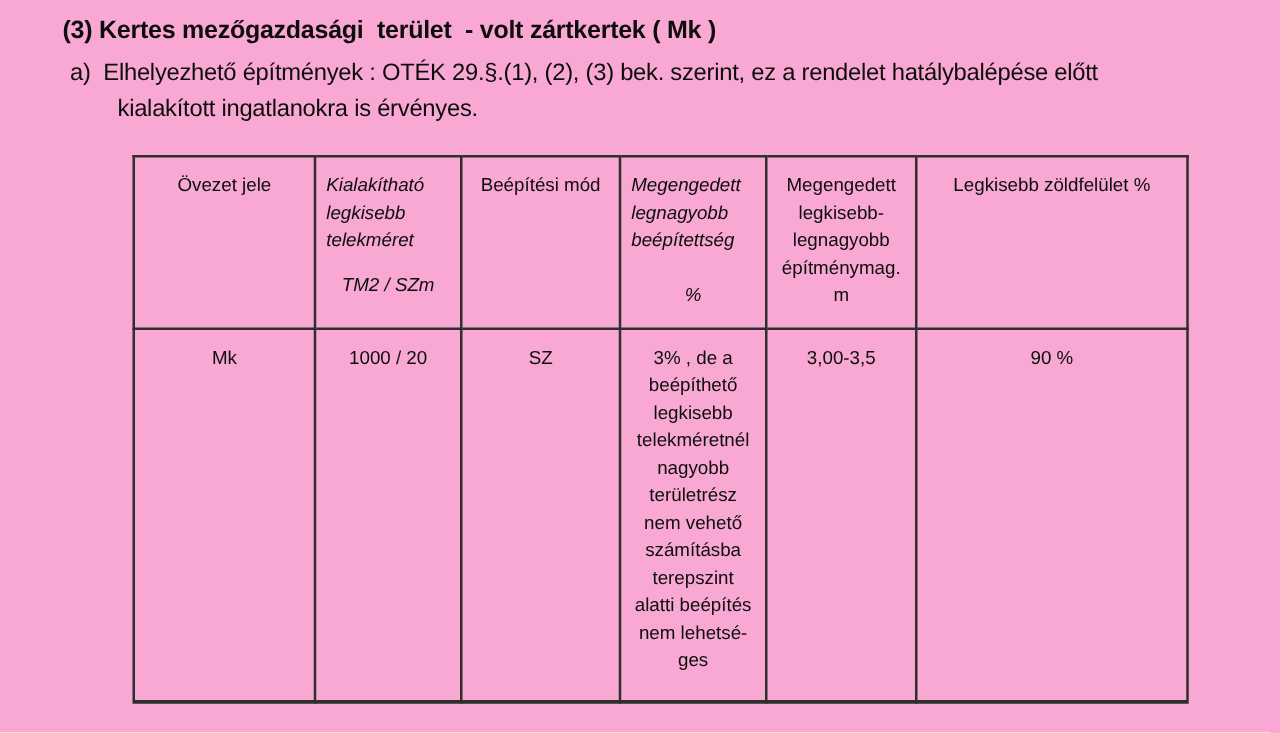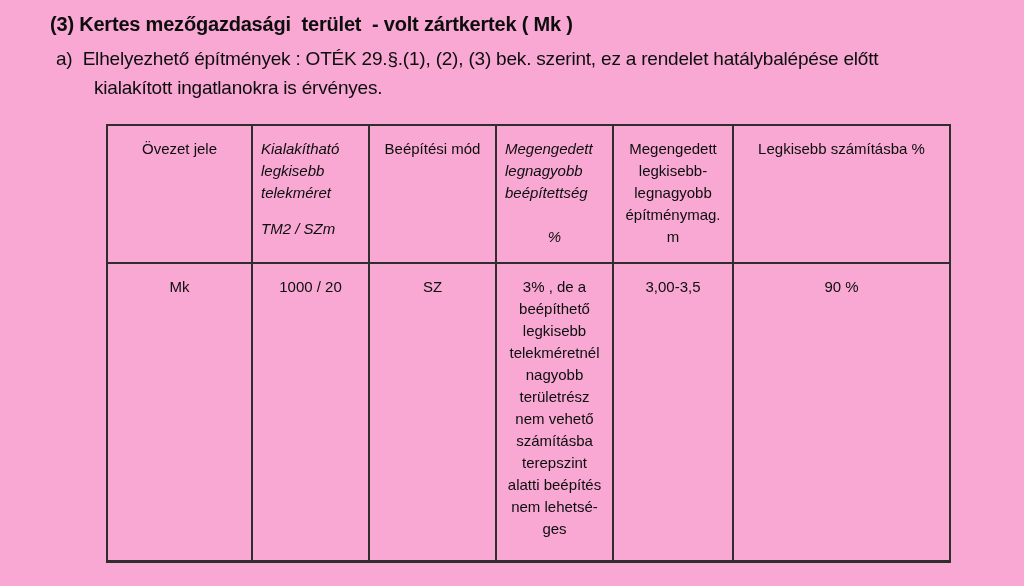--- a/index.html
+++ b/index.html
@@ -62,21 +62,21 @@
     padding: 12px 8px 8px 8px;
     overflow: hidden;
   }
   tr.header-row { height: 138px; }
   tr.data-row   { height: 298px; }
   .c-center { text-align: center; }
   .c-left   { text-align: left; font-style: italic; }
   .pre      { white-space: pre-line; }
   .suffix-telekmeret {
     margin-top: 14px;
-    text-align: left;
+    text-align: center;
     white-space: pre;
   }
   .suffix-beepitettseg {
     margin-top: 22px;
     text-align: center;
   }
   td.long-cell { line-height: 22px; }
 </style>
 </head>
 <body>
@@ -112,21 +112,21 @@
           <div class="pre">Megengedett
 legnagyobb
 beépítettség</div>
           <div class="suffix-beepitettseg">%</div>
         </th>
         <th class="c-center pre">Megengedett
 legkisebb-
 legnagyobb
 építménymag.
 m</th>
-        <th class="c-center">Legkisebb számításba %</th>
+        <th class="c-center">Legkisebb zöldfelület %</th>
       </tr>
     </thead>
     <tbody>
       <tr class="data-row">
         <td class="c-center">Mk</td>
         <td class="c-center">1000 / 20</td>
         <td class="c-center">SZ</td>
         <td class="c-center pre long-cell">3% , de a
 beépíthető
 legkisebb

